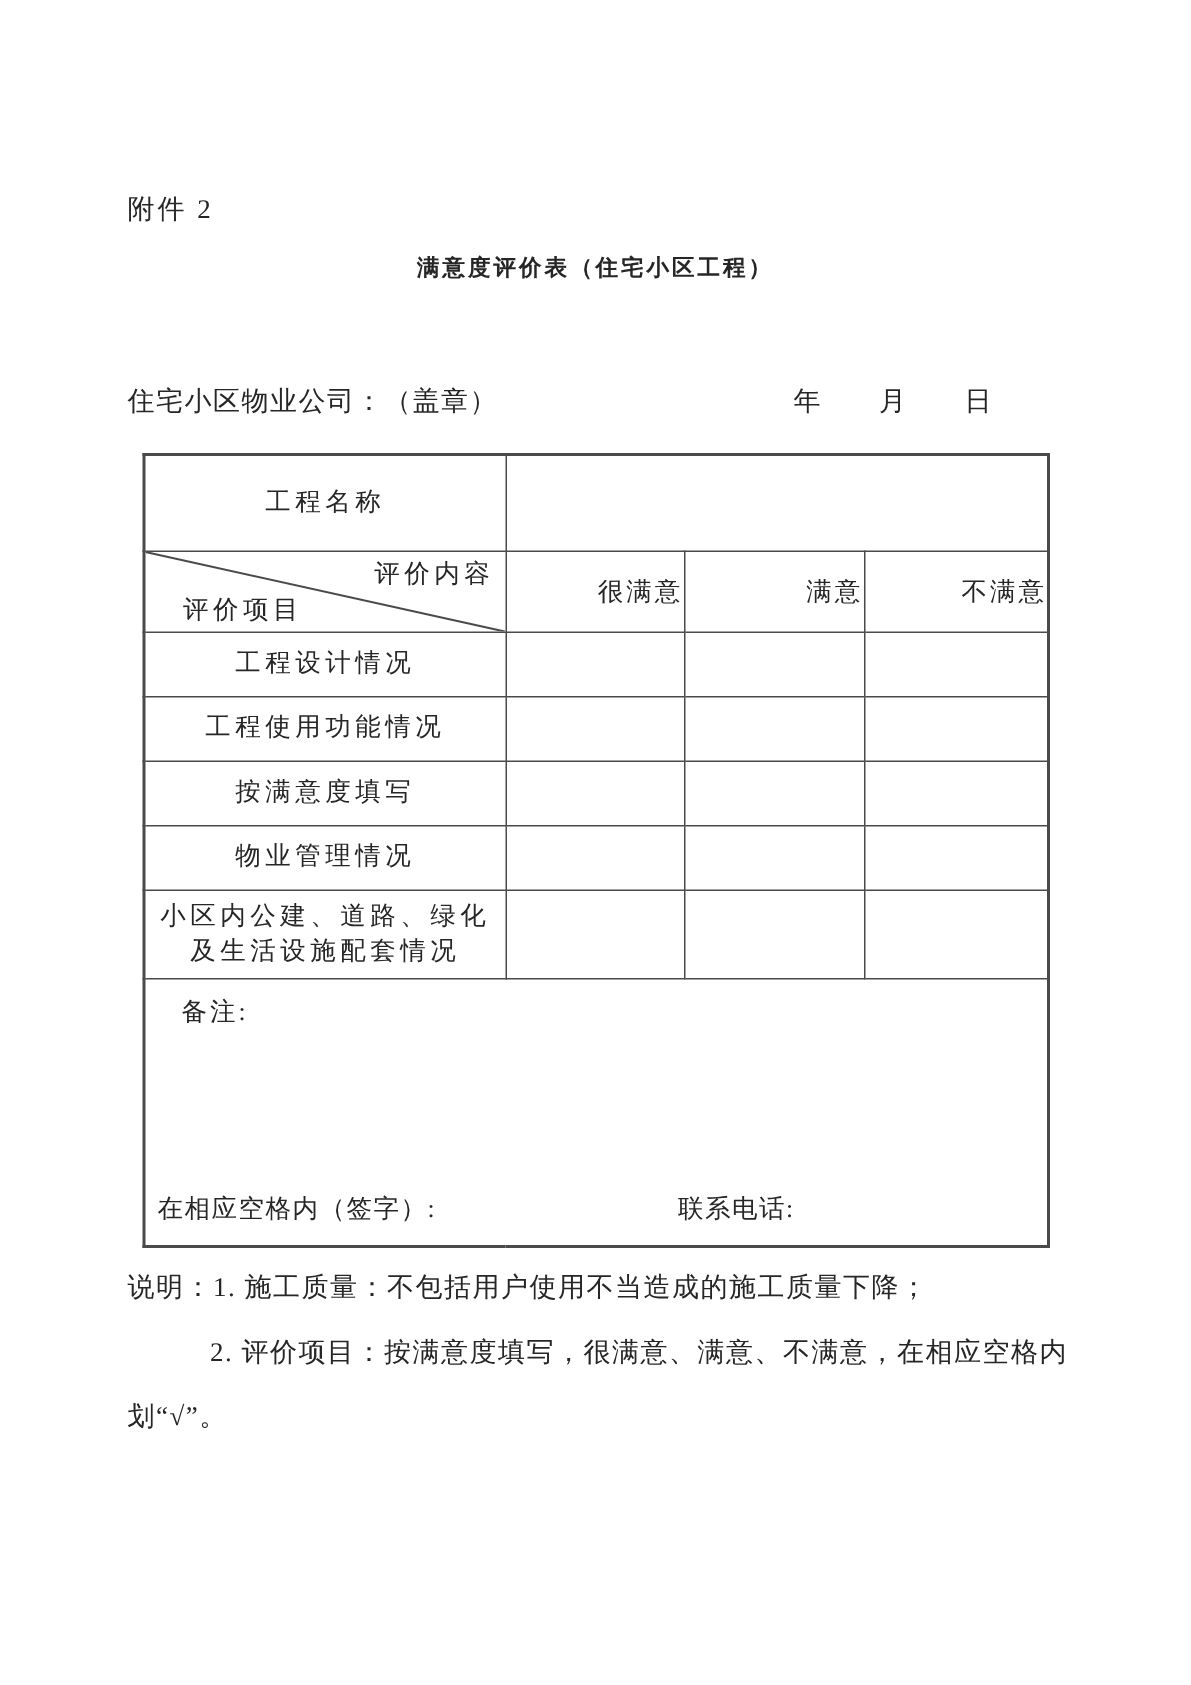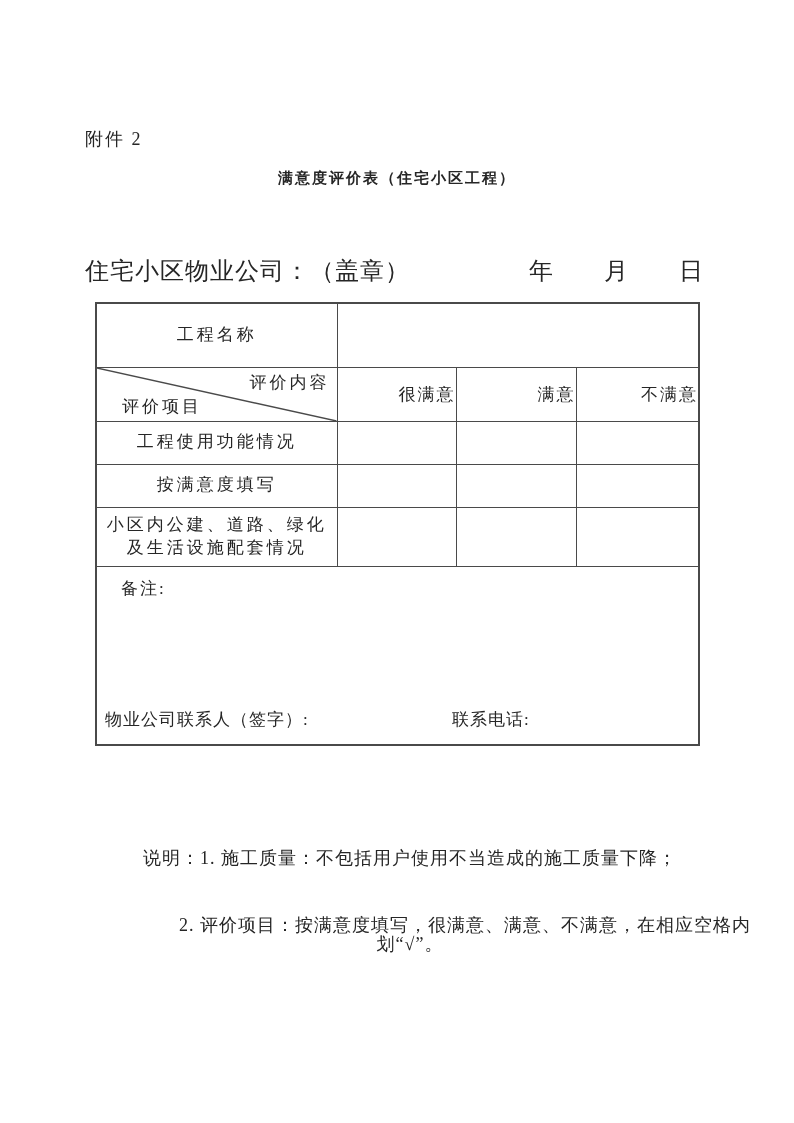--- a/index.html
+++ b/index.html
@@ -20,21 +20,21 @@
     position: absolute; top: 127px; left: 85px;
     font-size: 18px; letter-spacing: 2px;
   }
   .doc-title {
     position: absolute; top: 169px; left: 0; width: 794px;
     margin: 0; text-align: center;
     font-size: 15px; font-weight: bold; letter-spacing: 2px;
   }
   .company-line {
     position: absolute; top: 255px; left: 85px; width: 624px;
-    font-size: 24px; letter-spacing: 1px;
+    font-size: 18px; letter-spacing: 1px;
   }
   .company-line .date {
     position: absolute; left: 428px; top: 0;
     letter-spacing: 1px;
     margin-left: 16px;
   }
   table.eval-table {
     position: absolute; top: 302px; left: 95px;
     width: 603px;
     border-collapse: collapse;
@@ -69,24 +69,24 @@
     letter-spacing: 2px;
     margin-left: 16px;
   }
   .contact-line {
     position: absolute; top: 141px; left: 8px; right: 8px;
     letter-spacing: 1px;
   }
   .phone-label { position: absolute; left: 347px; top: 0; }
   .note-line {
     position: absolute; left: 85px; width: 650px;
-    font-size: 18px; letter-spacing: 1px; text-align: center;
+    font-size: 18px; letter-spacing: 1px;
   }
   .note-1 { top: 846px; }
-  .note-2 { top: 889px; left: 140px; margin-top: 24px; }
+  .note-2 { top: 889px; left: 140px; }
   .note-3 { top: 932px; }
   .row-h1 { height: 64px; }
   .row-std { height: 43px; }
   .row-tall { height: 59px; margin-left: 32px; }
 </style>
 </head>
 <body>
 
 <div class="page">
 
@@ -117,43 +117,55 @@
             <line x1="0" y1="0" x2="241" y2="54" stroke="#4a4a4a" stroke-width="1.4"></line>
           </svg>
           <span class="diag-top">评价内容</span>
           <span class="diag-bottom">评价项目</span>
         </td>
         <td class="head-cell">很满意</td>
         <td class="head-cell">满意</td>
         <td class="head-cell">不满意</td>
       </tr>
       <tr class="row-std">
+        <td class="label-cell">工程设计情况</td>
+        <td></td>
+        <td></td>
+        <td></td>
+      </tr>
+      <tr class="row-std">
         <td class="label-cell">工程使用功能情况</td>
         <td></td>
         <td></td>
         <td></td>
       </tr>
       <tr class="row-std">
         <td class="label-cell">按满意度填写</td>
+        <td></td>
+        <td></td>
+        <td></td>
+      </tr>
+      <tr class="row-std">
+        <td class="label-cell">物业管理情况</td>
         <td></td>
         <td></td>
         <td></td>
       </tr>
       <tr class="row-tall">
         <td class="label-cell multiline">小区内公建、道路、绿化
 及生活设施配套情况</td>
         <td></td>
         <td></td>
         <td></td>
       </tr>
       <tr>
         <td class="remarks-cell" colspan="4">
           <div class="remarks-label">备注:</div>
           <div class="contact-line">
-            <span>物业公司联系人（签字）:</span>
+            <span>在相应空格内（签字）:</span>
             <span class="phone-label">联系电话:</span>
           </div>
         </td>
       </tr>
     </tbody>
   </table>
 
   <div class="note-line note-1">说明：1. 施工质量：不包括用户使用不当造成的施工质量下降；</div>
   <div class="note-line note-2">2. 评价项目：按满意度填写，很满意、满意、不满意，在相应空格内</div>
   <div class="note-line note-3">划“√”。</div>

